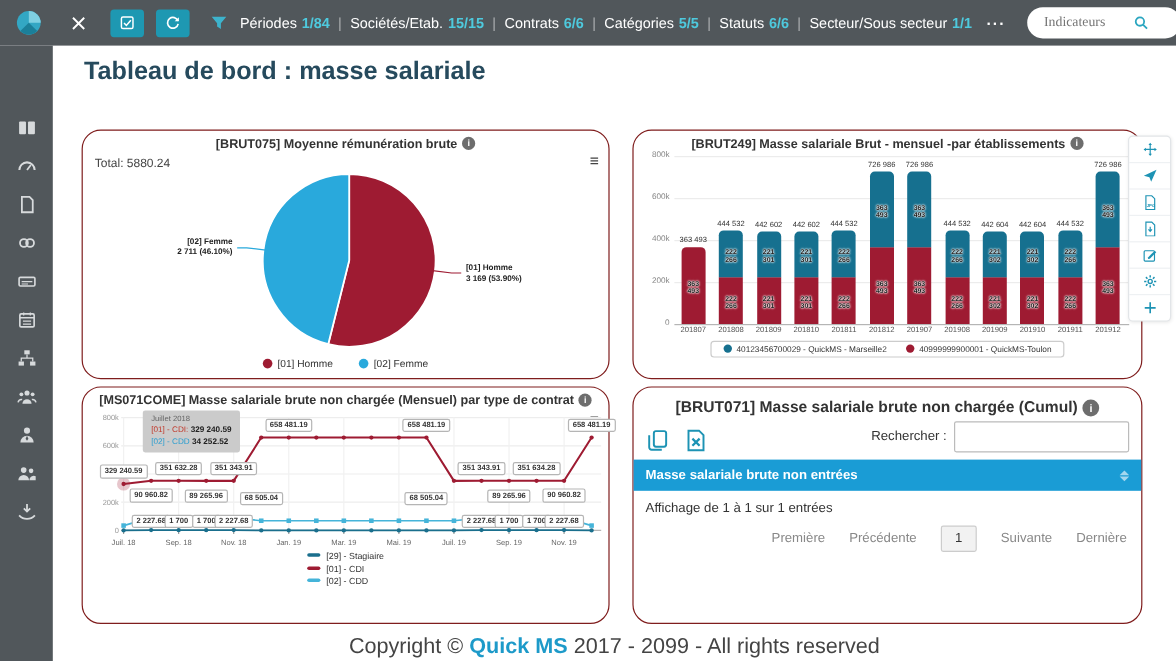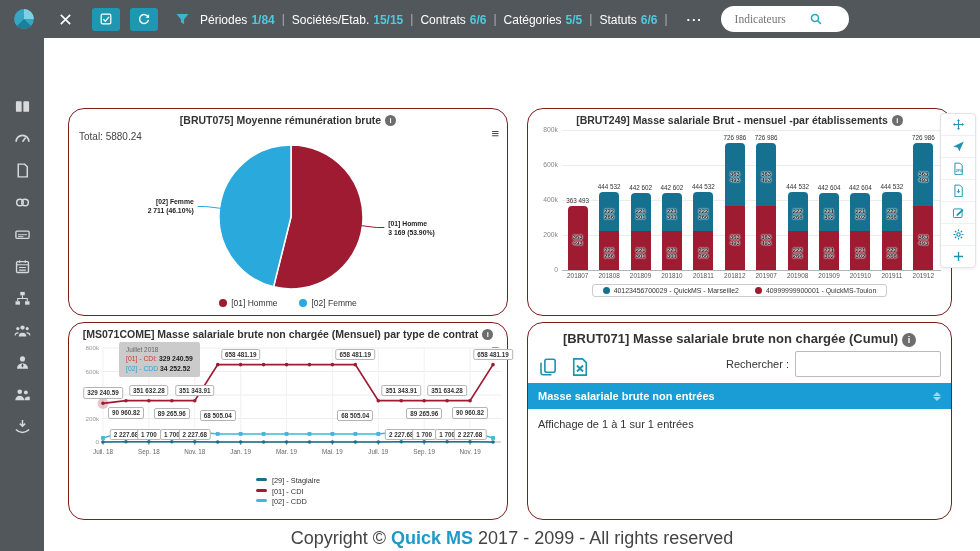--- a/index.html
+++ b/index.html
@@ -71,21 +71,21 @@
 
   
   #line-wrap{position:relative;width:432px;height:116px;margin:2px 0 0 4px;}
   #line-labels{position:absolute;left:0;top:0;width:432px;height:116px;pointer-events:none;}
   .pl-box{position:absolute;transform:translateX(-50%);background:#fff;border:1px solid #b5b5b5;
     border-radius:2px;font-size:6.3px;font-weight:bold;color:#333;padding:1px 3px;white-space:nowrap;line-height:1.15;}
   .tooltip{position:absolute;left:46px;top:0px;background:rgba(201,201,201,.96);border-radius:2px;
     padding:3px 7px;font-size:6.8px;line-height:1.45;z-index:5;}
   .tt-title{color:#666;font-size:6.4px;}
   .tt-row b{color:#222;}
-  .llegend{display:flex;flex-direction:column;align-items:flex-start;width:fit-content;margin:18px auto 0;
+  .llegend{display:flex;flex-direction:column;align-items:flex-start;width:fit-content;margin:1px auto 0;
     font-size:7.4px;color:#333;line-height:1.45;}
   .lmark{display:inline-block;width:11px;height:3px;border-radius:2px;margin-right:5px;vertical-align:2px;}
 
   
   #table-panel .ptitle{font-size:13px;padding-top:8px;}
   #table-panel .info{width:14px;height:14px;line-height:14px;font-size:9px;vertical-align:0;}
   .trow1{display:flex;justify-content:space-between;align-items:flex-end;padding:4px 10px 6px 10px;}
   .ticons{display:flex;gap:12px;color:#1d93b4;}
   .ticons span{cursor:pointer;display:inline-flex;}
   .searcharea{display:flex;align-items:center;gap:6px;font-size:11px;color:#333;}
@@ -154,20 +154,21 @@
           <span><span class="f-label">Périodes</span><span class="f-count">1/84</span></span>
           <span class="f-sep">|</span>
           <span><span class="f-label">Sociétés/Etab.</span><span class="f-count">15/15</span></span>
           <span class="f-sep">|</span>
           <span><span class="f-label">Contrats</span><span class="f-count">6/6</span></span>
           <span class="f-sep">|</span>
           <span><span class="f-label">Catégories</span><span class="f-count">5/5</span></span>
           <span class="f-sep">|</span>
           <span><span class="f-label">Statuts</span><span class="f-count">6/6</span></span>
           <span class="f-sep">|</span>
+          <span><span class="f-label">Secteur/Sous secteur</span><span class="f-count">1/1</span></span>
         </nav>
       <span class="more">···</span>
       <div class="searchpill">
         <input placeholder="Indicateurs" style="">
         <span class="sic">
           <svg width="14" height="14" viewBox="0 0 16 16">
               <circle cx="6.8" cy="6.8" r="4" fill="none" stroke="currentColor" stroke-width="1.7"></circle>
               <path d="M9.9 9.9l3.7 3.7" stroke="currentColor" stroke-width="1.7"></path>
             </svg>
         </span>
@@ -246,20 +247,21 @@
       </div>
       <div class="side-item">
         <svg width="17" height="17" viewBox="0 0 16 16">
           <path d="M8 1.8v6M5.5 5.3L8 7.8l2.5-2.5" stroke="currentColor" stroke-width="1.4" fill="none"></path>
           <path d="M1.8 10.8c2.1 2.2 4.2 2.8 6.2 2.8s4.1-.6 6.2-2.8" stroke="currentColor" stroke-width="1.4" fill="none"></path>
         </svg>
       </div>
     </aside>
 
   <main class="main">
+    <h1 class="pagetitle">Tableau de bord : masse salariale</h1>
 
     <section class="panel" id="pie-panel">
       <div class="ptitle">
         <span>[BRUT075] Moyenne rémunération brute</span><span class="info">i</span>
       </div>
       <div class="ptotal">Total: 5880.24</div>
       <span class="pmenu">≡</span>
       <div class="pie-wrap">
         <svg id="pie-svg" width="440" height="170">
             <path d="M222 89 L222 17 A72 72 0 1 1 204.53285538273065 158.8491149472876 Z" fill="#9e1b32" stroke="#fff" stroke-width="1.5"></path>
@@ -588,20 +590,27 @@
         </div>
       </div>
       <div class="thead">
         <span>Masse salariale brute non entrées</span>
         <span class="sorticon">
             <i class="sort-up"></i>
             <i class="sort-down"></i>
           </span>
       </div>
       <div class="tinfo">Affichage de 1 à 1 sur 1 entrées</div>
+      <div class="tpag">
+        <span>Première</span>
+        <span>Précédente</span>
+        <span class="pagebox">1</span>
+        <span>Suivante</span>
+        <span>Dernière</span>
+      </div>
     </section>
 
     <div class="rtoolbar" id="rtoolbar">
         <div class="rtool">
           <svg width="13" height="13" viewBox="0 0 16 16">
             <path d="M8 1.2L6.2 3.6h3.6zM8 14.8l-1.8-2.4h3.6zM1.2 8l2.4-1.8v3.6zM14.8 8l-2.4-1.8v3.6z" fill="currentColor"></path>
             <path d="M8 3v10M3 8h10" stroke="currentColor" stroke-width="1.2"></path>
           </svg>
         </div>
         <div class="rtool">

